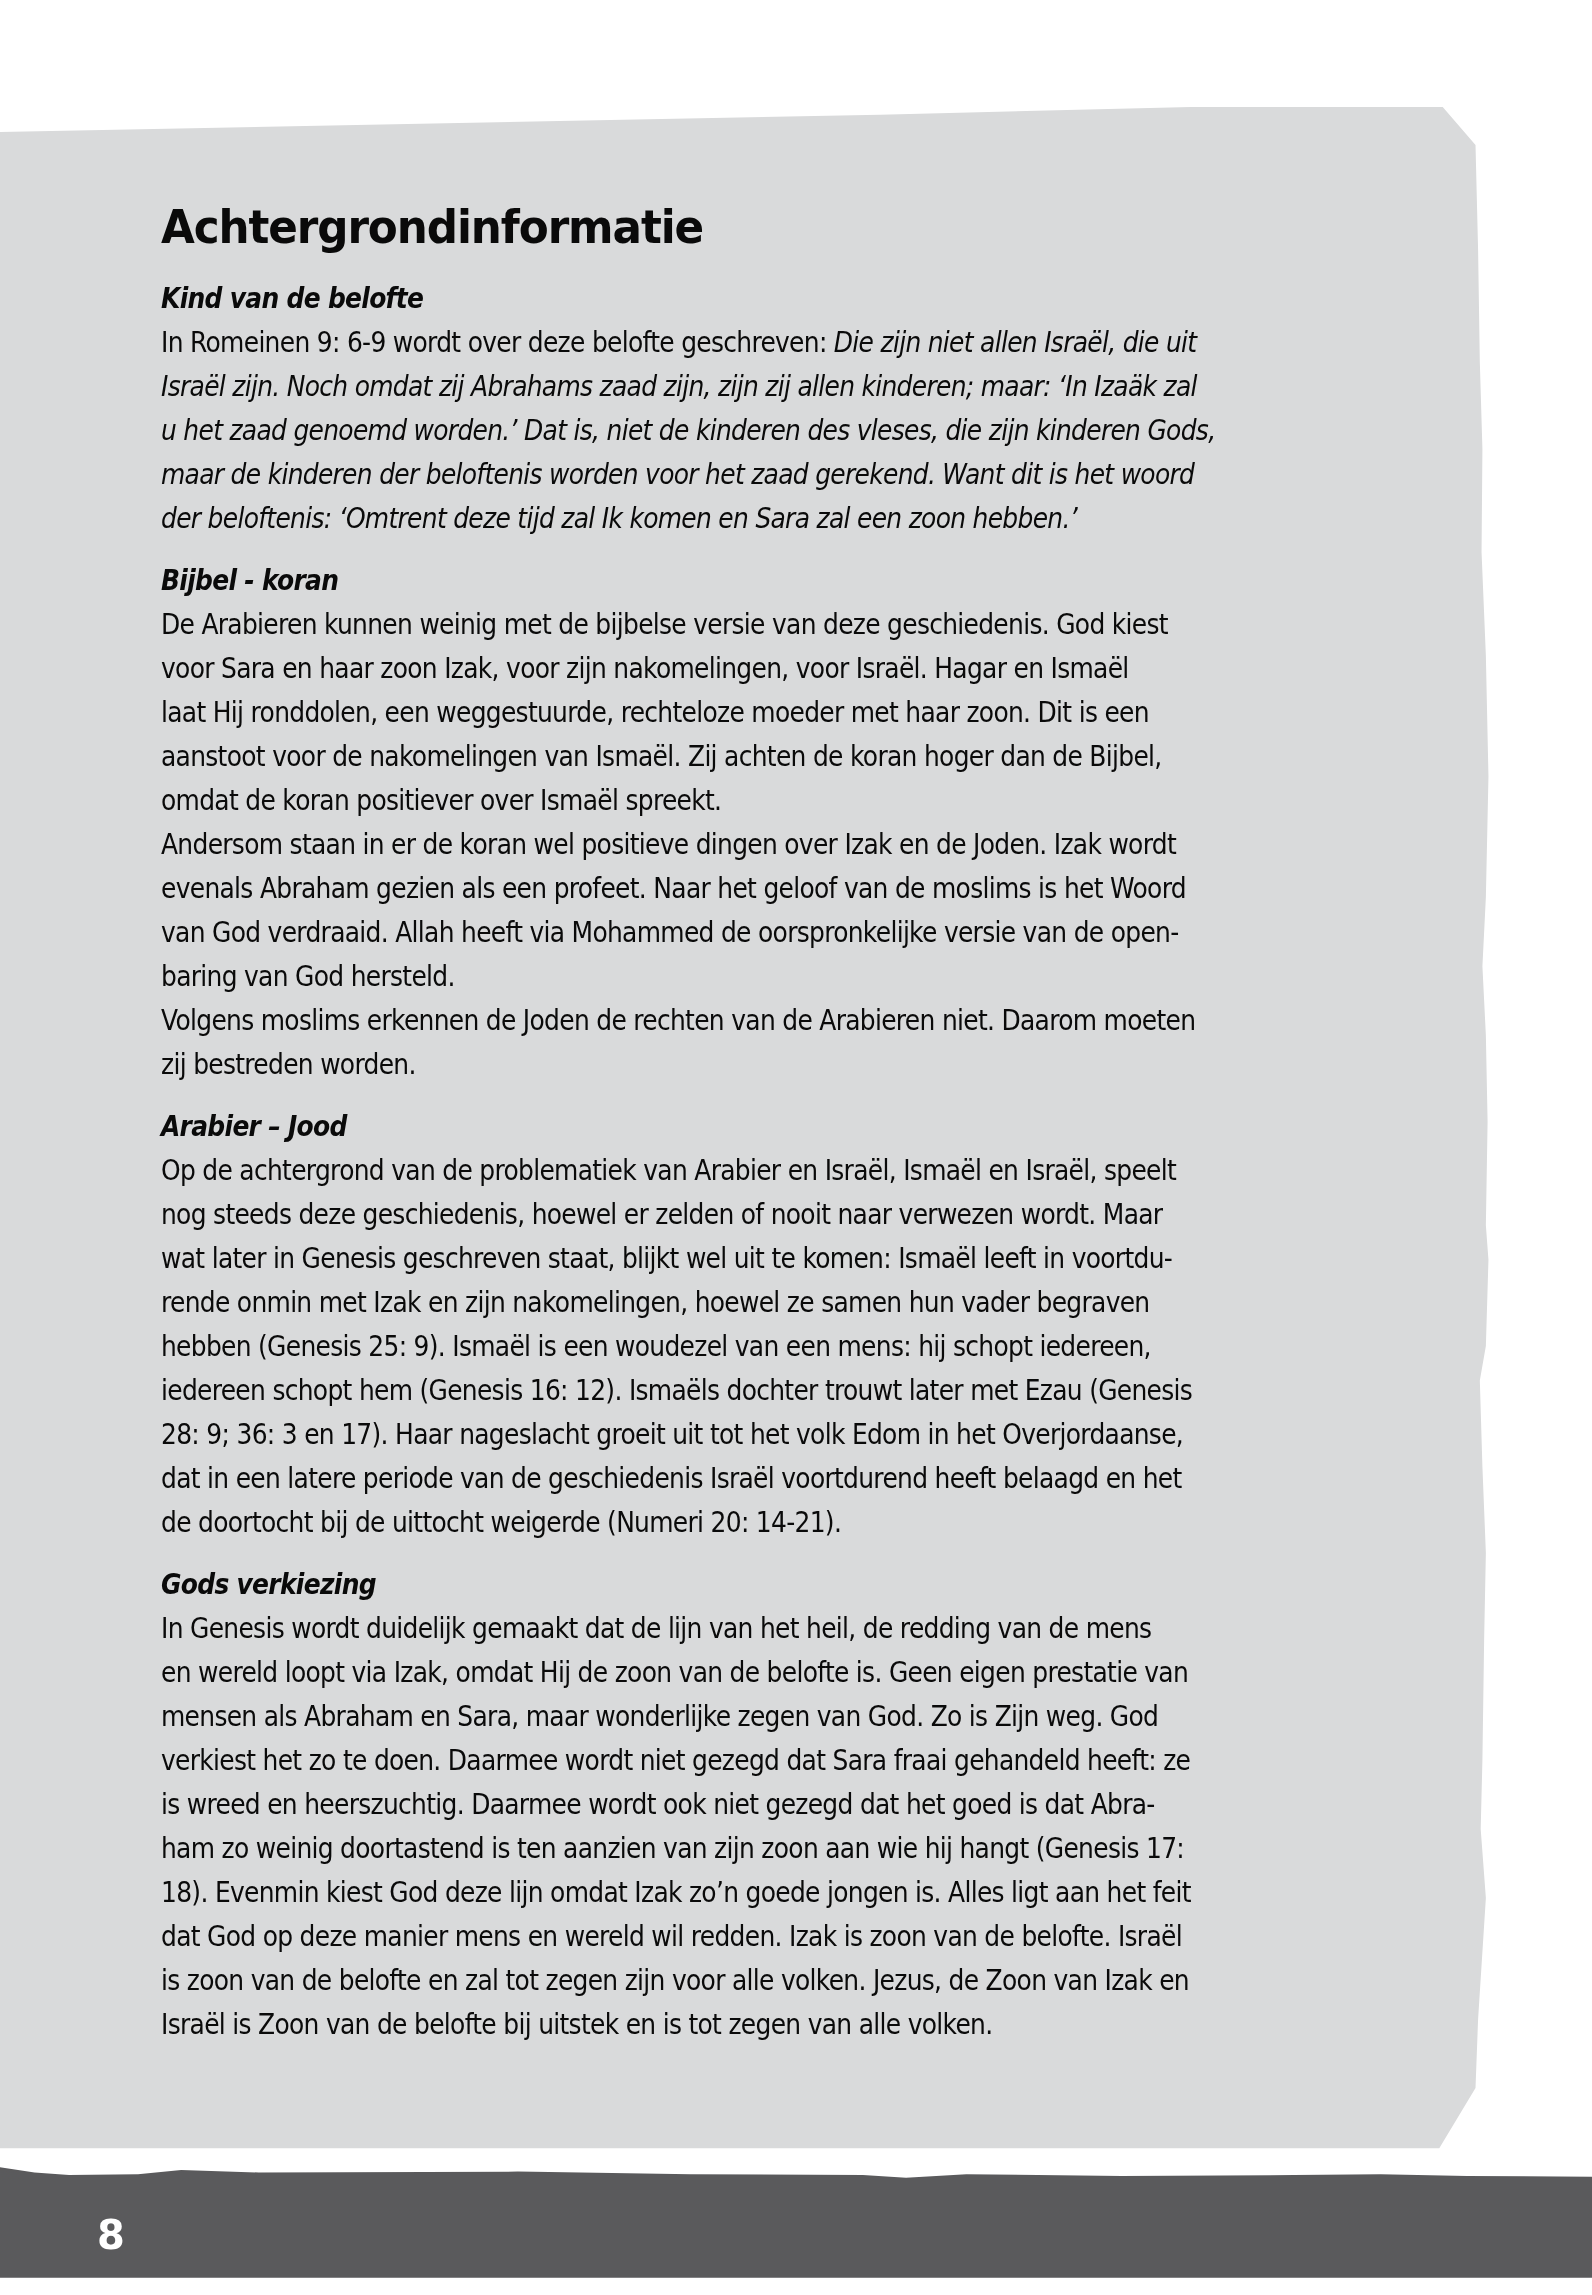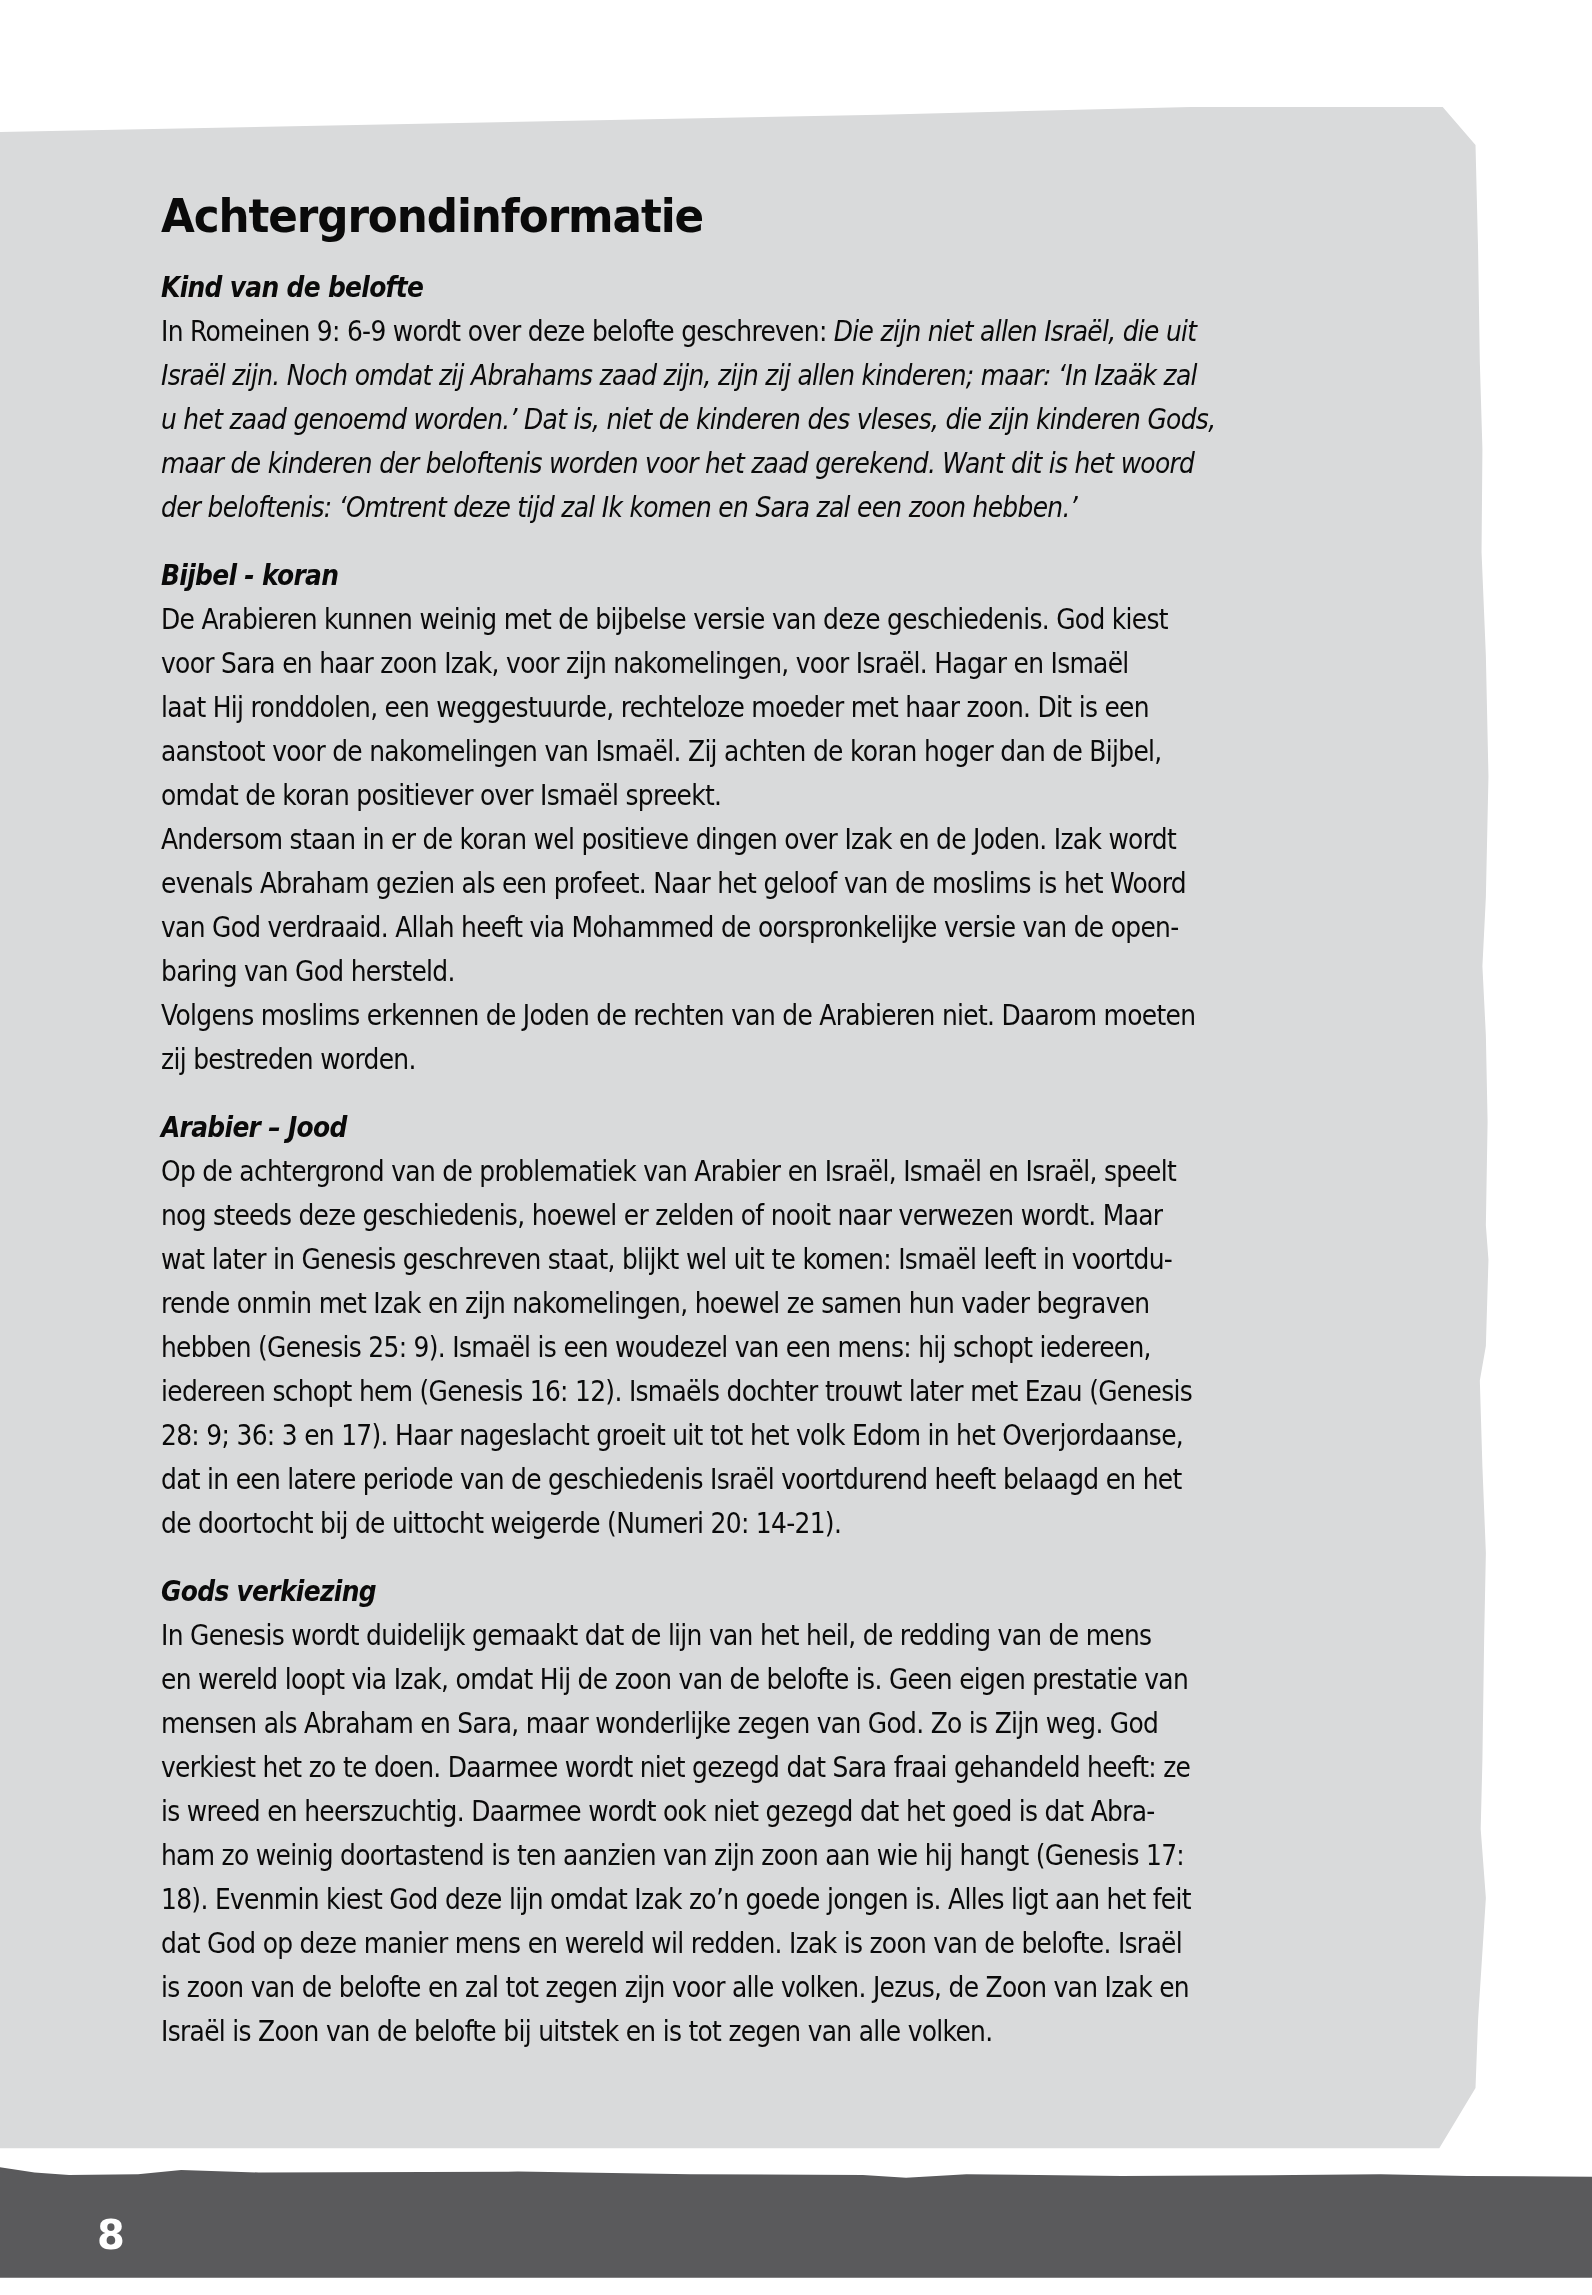--- a/index.html
+++ b/index.html
@@ -4,30 +4,30 @@
 <style>
   html, body { margin: 0; padding: 0; }
   body {
     width: 1592px; height: 2295px; position: relative; overflow: hidden;
     background: #ffffff;
     font-family: "DejaVu Sans", sans-serif;
     color: #0a0a0a;
   }
   .panel-svg { position: absolute; left: 0; top: 0; width: 1592px; height: 2295px; z-index: 0; }
   .content {
-    position: absolute; left: 161px; top: 179px; width: 1312px; z-index: 2;
+    position: absolute; left: 161px; top: 190px; width: 1312px; z-index: 2;
   }
   .title {
     font-family: "DejaVu Sans", sans-serif;
     font-weight: bold; font-size: 47px; letter-spacing: -1.2px;
     margin: 0; height: 86px; line-height: 74px;
     transform: scaleX(0.93); transform-origin: left center;
   }
   .section { margin: 0; }
-  .section + .section { margin-top: 24px; }
+  .section + .section { margin-top: 18px; }
   .section-head {
     font-style: italic; font-weight: bold; font-size: 29px;
     line-height: 44px; height: 44px; letter-spacing: -0.8px;
     white-space: nowrap; margin: 0;
   }
   .line {
     font-size: 29px; line-height: 44px; height: 44px;
     white-space: nowrap; letter-spacing: -0.8px; margin: 0;
   }
   .line i { font-style: italic; }

